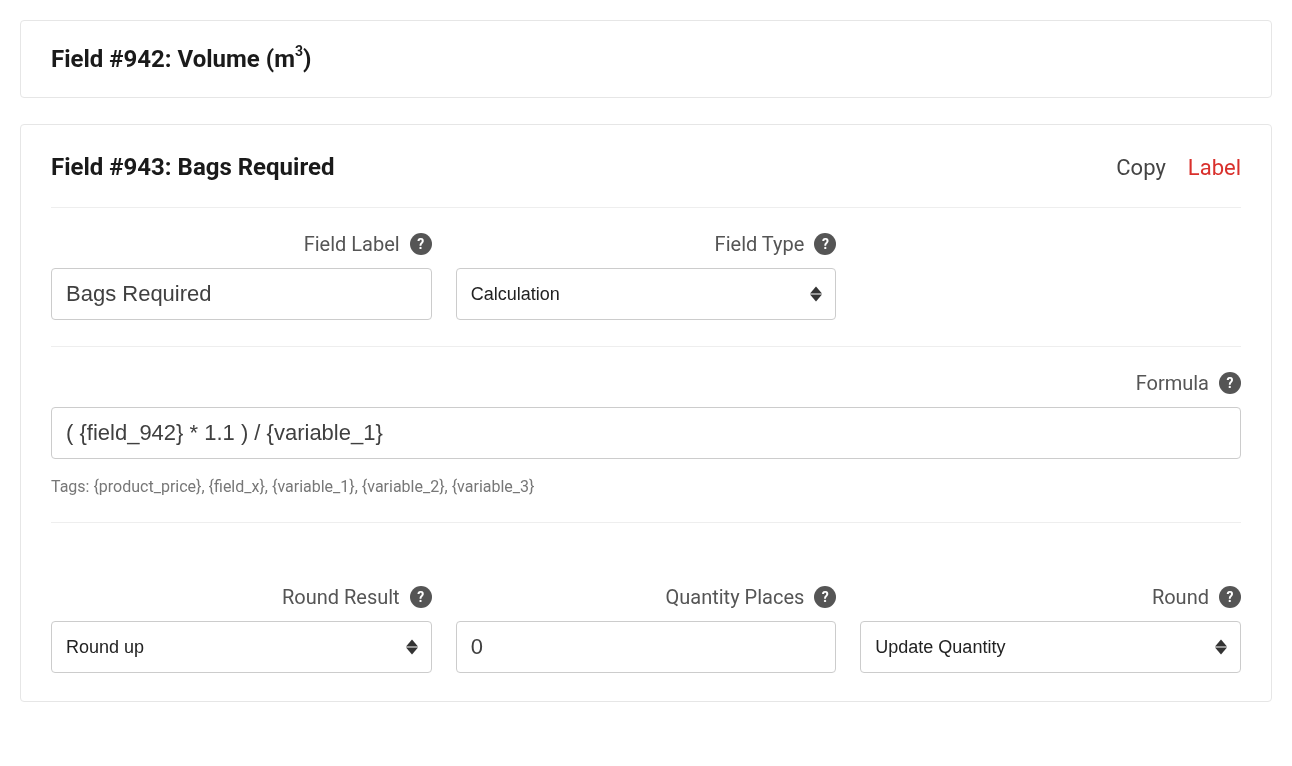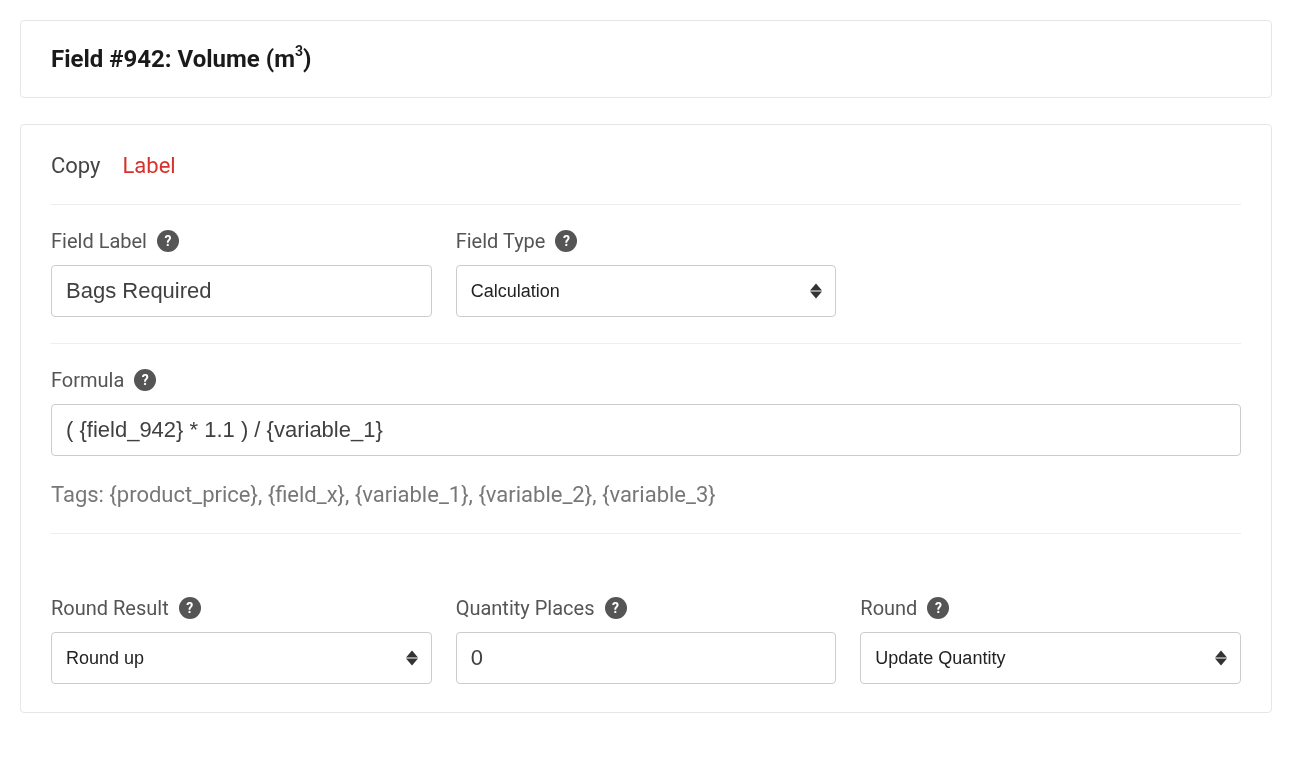--- a/index.html
+++ b/index.html
@@ -78,20 +78,21 @@
       flex: 0 0 calc(33.333% - 16px);
       margin-top: 38px;
     }
     .label-row {
       display: flex;
       align-items: center;
       gap: 10px;
       margin-bottom: 12px;
       color: #555;
       font-size: 20px;
+      justify-content: flex-end;
     }
     .help-icon {
       display: inline-flex;
       align-items: center;
       justify-content: center;
       width: 22px;
       height: 22px;
       border-radius: 50%;
       background: #555;
       color: #fff;
@@ -150,39 +151,40 @@
     .select-arrows::after {
       content: "";
       width: 0;
       height: 0;
       border-left: 6px solid transparent;
       border-right: 6px solid transparent;
       border-top: 7px solid #333;
     }
     .hint-text {
       color: #777;
-      font-size: 22px;
-      margin-top: 26px;
+      font-size: 16px;
+      margin-top: 18px;
     }
     .row-3 {
       display: flex;
       gap: 24px;
     }
   </style>
 </head>
 <body>
 
 <div class="card card-collapsed">
   <div class="card-title">
     <span>Field #942: Volume (m</span><sup>3</sup><span>)</span>
   </div>
 </div>
 
 <div class="card">
   <div class="card-header">
+    <div class="card-title">Field #943: Bags Required</div>
     <div class="card-actions">
       <span class="action-copy">Copy</span>
       <span class="action-remove">Label</span>
     </div>
   </div>
 
   <hr class="divider">
 
   <div class="form-row">
     <div class="form-group w50">

